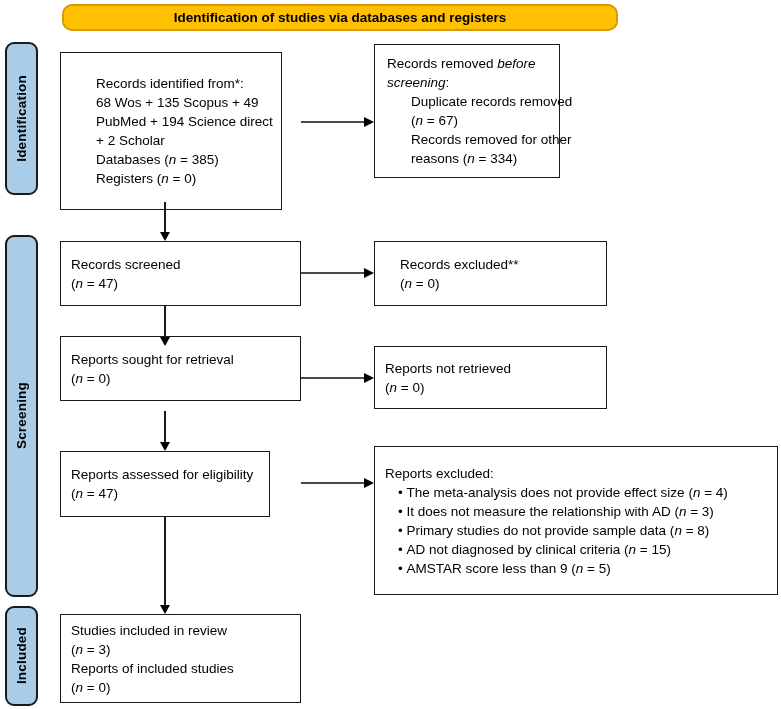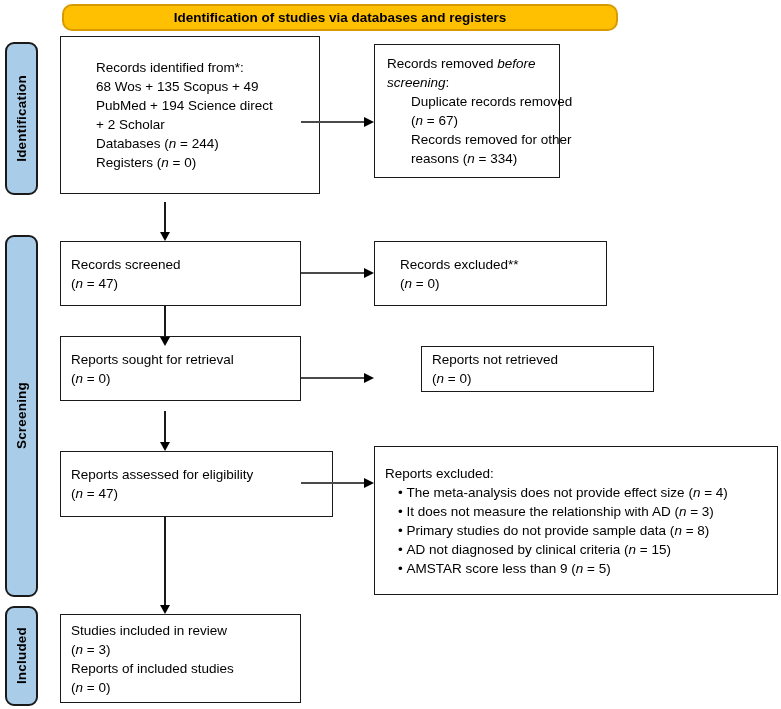--- a/index.html
+++ b/index.html
@@ -97,26 +97,26 @@
   <div class="stage" style="top:42px; height:153px;">
     <span class="vtext">Identification</span>
   </div>
   <div class="stage" style="top:235px; height:362px;">
     <span class="vtext">Screening</span>
   </div>
   <div class="stage" style="top:606px; height:100px;">
     <span class="vtext">Included</span>
   </div>
 
-  <div class="box pad-deep" style="left:60px; top:36px; width:260px; height:158px;">
+  <div class="box pad-deep" style="left:60px; top:52px; width:222px; height:158px;">
       <div class="line"><span>Records identified from*:</span></div>
       <div class="line"><span>68 Wos + 135 Scopus + 49</span></div>
       <div class="line"><span>PubMed + 194 Science direct</span></div>
       <div class="line"><span>+ 2 Scholar</span></div>
-      <div class="line"><span>Databases (</span><span class="it">n</span><span> = 244)</span></div>
+      <div class="line"><span>Databases (</span><span class="it">n</span><span> = 385)</span></div>
       <div class="line"><span>Registers (</span><span class="it">n</span><span> = 0)</span></div>
     </div>
 
   <div class="box pad-mid" style="left:374px; top:44px; width:186px; height:134px;">
       <div class="line"><span>Records removed </span><span class="it">before</span></div>
       <div class="line"><span class="it">screening</span><span>:</span></div>
       <div class="line indent"><span>Duplicate records removed</span></div>
       <div class="line indent"><span>(</span><span class="it">n</span><span> = 67)</span></div>
       <div class="line indent"><span>Records removed for other</span></div>
       <div class="line indent"><span>reasons (</span><span class="it">n</span><span> = 334)</span></div>
@@ -130,26 +130,26 @@
   <div class="box" style="left:374px; top:241px; width:233px; height:65px;padding-left:25px;">
       <div class="line"><span>Records excluded**</span></div>
       <div class="line"><span>(</span><span class="it">n</span><span> = 0)</span></div>
     </div>
 
   <div class="box" style="left:60px; top:336px; width:241px; height:65px;">
       <div class="line"><span>Reports sought for retrieval</span></div>
       <div class="line"><span>(</span><span class="it">n</span><span> = 0)</span></div>
     </div>
 
-  <div class="box" style="left:374px; top:346px; width:233px; height:46px;margin-left:47px;">
+  <div class="box" style="left:374px; top:346px; width:233px; height:63px;">
       <div class="line"><span>Reports not retrieved</span></div>
       <div class="line"><span>(</span><span class="it">n</span><span> = 0)</span></div>
     </div>
 
-  <div class="box" style="left:60px; top:451px; width:273px; height:66px;">
+  <div class="box" style="left:60px; top:451px; width:210px; height:66px;">
       <div class="line"><span>Reports assessed for eligibility</span></div>
       <div class="line"><span>(</span><span class="it">n</span><span> = 47)</span></div>
     </div>
 
   <div class="box pad-rep" style="left:374px; top:446px; width:404px; height:149px;">
       <div class="line"><span>Reports excluded:</span></div>
       <div class="line bullet"><span>The meta-analysis does not provide effect size (</span><span class="it">n</span><span> = 4)</span></div>
       <div class="line bullet"><span>It does not measure the relationship with AD (</span><span class="it">n</span><span> = 3)</span></div>
       <div class="line bullet"><span>Primary studies do not provide sample data (</span><span class="it">n</span><span> = 8)</span></div>
       <div class="line bullet"><span>AD not diagnosed by clinical criteria (</span><span class="it">n</span><span> = 15)</span></div>

